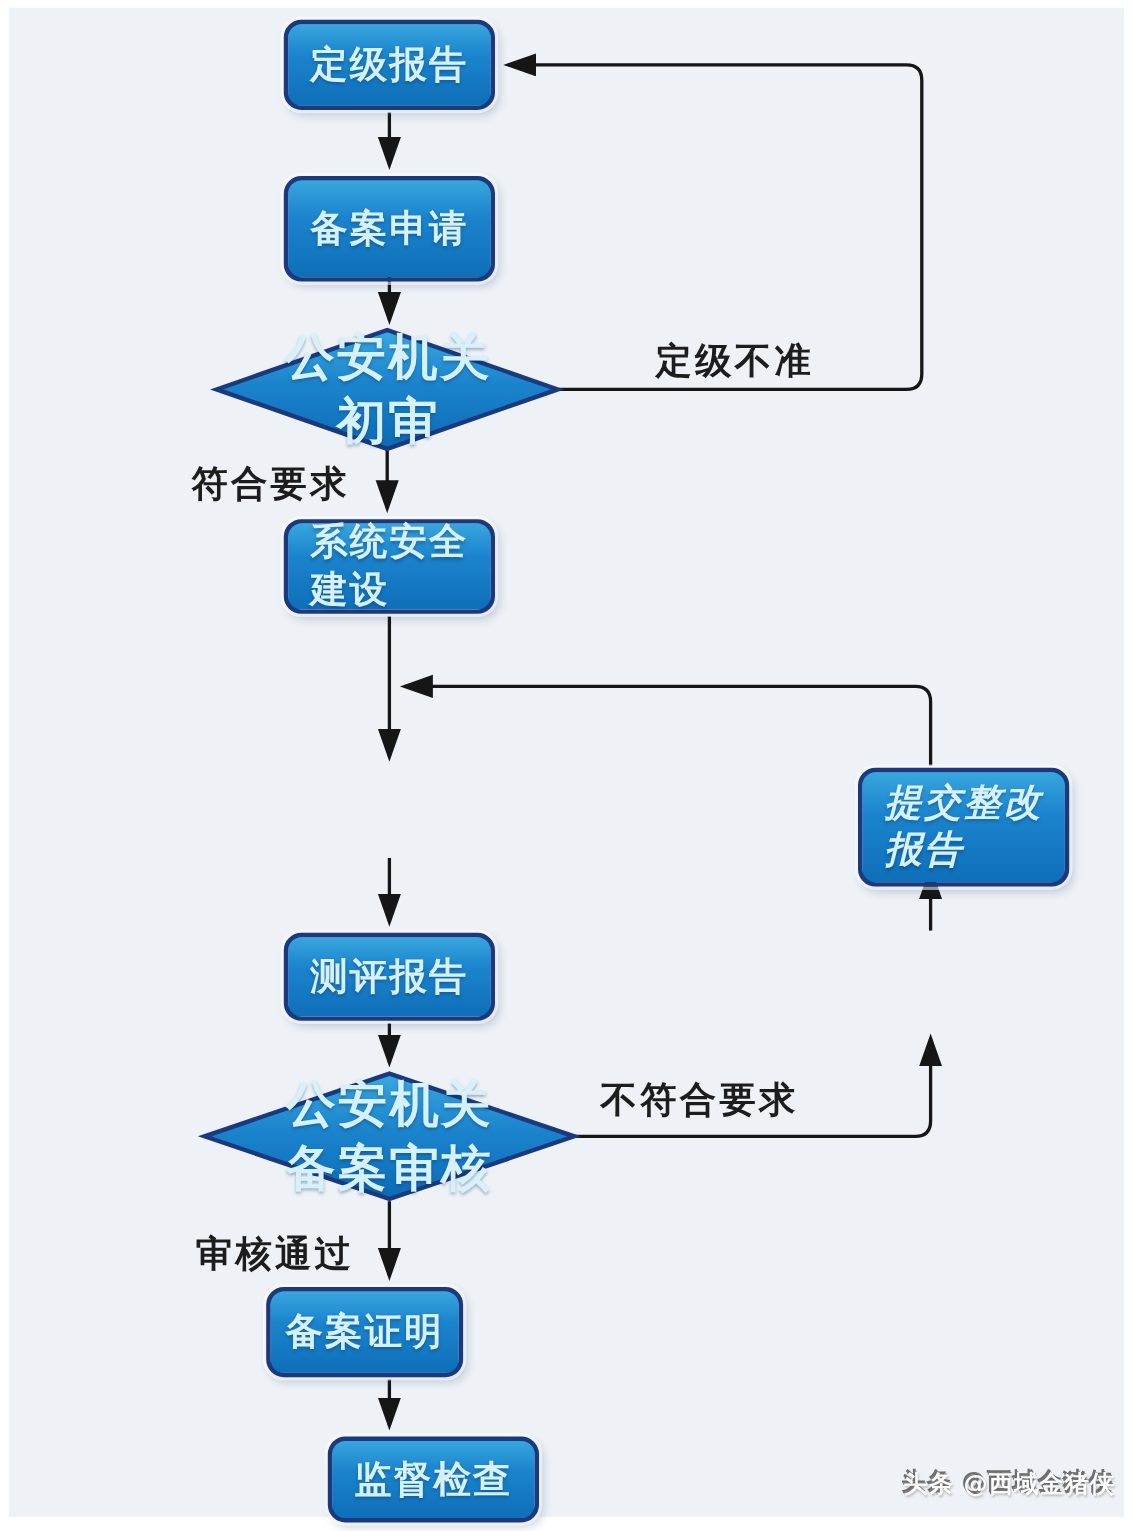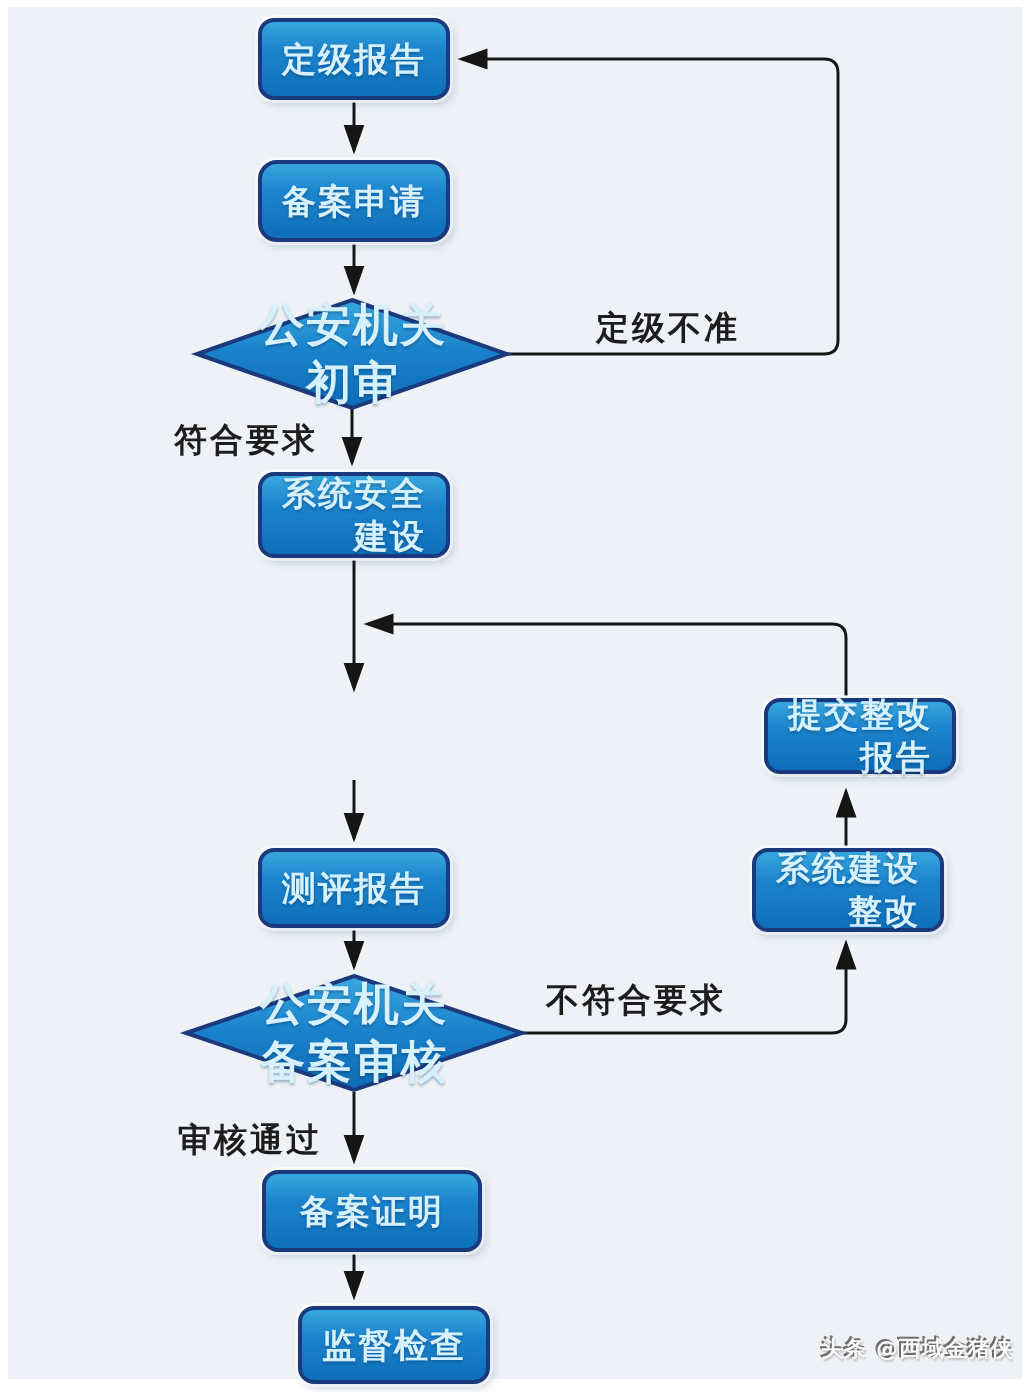--- a/index.html
+++ b/index.html
@@ -9,21 +9,21 @@
     overflow:hidden;
   }
   .panel{
     position:absolute;left:8px;top:7px;width:1014px;height:1372px;
     background:#eef2f7;
   }
   .layer{position:absolute;left:0;top:0;width:1030px;height:1392px;}
   svg.connectors{position:absolute;left:0;top:0;}
   .node{
     position:absolute;display:flex;align-items:center;justify-content:center;
-    text-align:right;white-space:pre-line;
+    text-align:left;white-space:pre-line;
     background:linear-gradient(180deg,#38a6de 0%,#1b84cd 38%,#0f6fb9 100%);
     border:4px solid #1b3a7e;border-radius:16px;
     color:#d6f1fb;font-weight:bold;font-size:34px;line-height:1.26;
     letter-spacing:2px;
     box-shadow:0 0 0 3px rgba(255,255,255,0.55), 3px 4px 9px rgba(25,50,90,0.22);
     text-shadow:0 2px 3px rgba(0,40,80,0.35);
     box-sizing:border-box;
   }
   .diamond-label{
     position:absolute;display:flex;align-items:center;justify-content:center;
@@ -37,27 +37,27 @@
   }
   .watermark{
     position:absolute;top:1334px;right:16px;
     font-size:22px;font-weight:bold;letter-spacing:1px;
     color:#fcfcfc;
     text-shadow:-2px -2px 0 #6e6e6e,-1px -1px 0 #7a7a7a,1px 2px 2px #bdbdbd;
     white-space:nowrap;
   }
   
   #n1{left:258px;top:18px;width:192px;height:82px;}
-  #n2{left:258px;top:160px;width:192px;height:82px;border-radius:19px;}
+  #n2{left:258px;top:160px;width:192px;height:96px;}
   #n3{left:258px;top:472px;width:192px;height:86px;}
   #n4{left:258px;top:698px;width:192px;height:80px;}
   #n5{left:258px;top:848px;width:192px;height:80px;}
-  #n6{left:262px;top:1170px;width:220px;height:82px;}
+  #n6{left:242px;top:1170px;width:179px;height:82px;}
   #n7{left:258px;top:1306px;width:192px;height:78px;margin-left:40px;}
-  #r1{left:764px;top:698px;width:192px;height:76px;}
+  #r1{left:780px;top:698px;width:192px;height:108px;font-style:italic;}
   #r2{left:752px;top:848px;width:192px;height:84px;}
   #d1label{left:238px;top:308px;width:230px;height:92px;}
   #d2label{left:238px;top:986px;width:232px;height:94px;}
   #l1{left:596px;top:306px;}
   #l2{left:174px;top:418px;}
   #l3{left:546px;top:978px;}
   #l4{left:178px;top:1118px;}
 </style>
 </head>
 <body>
@@ -102,22 +102,20 @@
 初审</div>
   <div class="node" id="n3">系统安全
 建设</div>
   <div class="node" id="n5">测评报告</div>
   <div class="diamond-label" id="d2label">公安机关
 备案审核</div>
   <div class="node" id="n6">备案证明</div>
   <div class="node" id="n7">监督检查</div>
   <div class="node" id="r1">提交整改
 报告</div>
-  <div class="node" id="r2">系统建设
-整改</div>
 
   <div class="edge-label" id="l1">定级不准</div>
   <div class="edge-label" id="l2">符合要求</div>
   <div class="edge-label" id="l3">不符合要求</div>
   <div class="edge-label" id="l4">审核通过</div>
 
   <div class="watermark">头条 @西域金猪侠</div>
 </div>
 
 </body></html>

